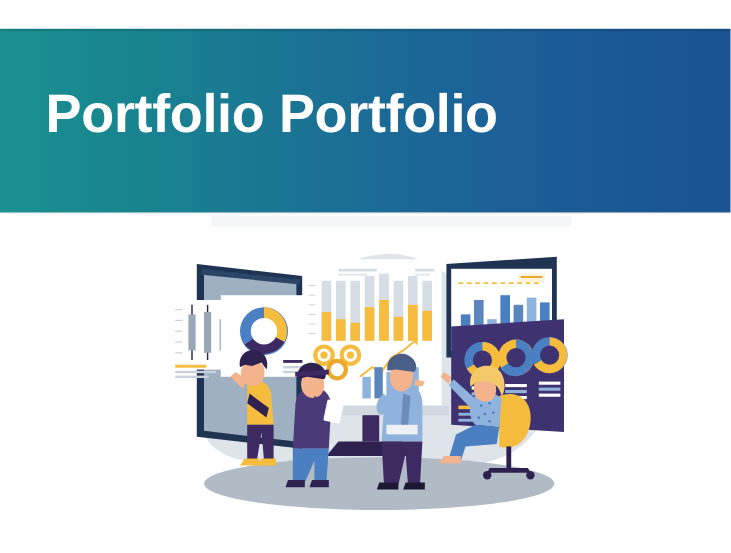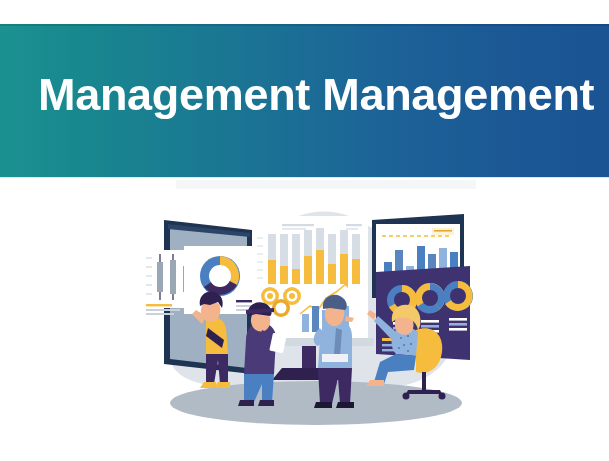--- a/index.html
+++ b/index.html
@@ -73,21 +73,21 @@
   }
   .illustration svg { display: block; }
 </style>
 </head>
 <body>
 
 <div class="slide">
 
   <div class="header-band">
     <div class="header-topline"></div>
-    <h1 class="header-title">Management Management</h1>
+    <h1 class="header-title">Portfolio Portfolio</h1>
   </div>
   <div class="header-undershadow"></div>
 
   <div class="illustration">
     <svg width="340" height="250" viewBox="0 0 340 250" xmlns="http://www.w3.org/2000/svg">
 
       <g>
         <path d="M26 160 C16 110 48 66 96 58 C128 52 140 28 176 24 C214 20 228 44 258 50
                  C298 58 326 86 320 130 C316 166 300 190 262 198 L72 198 C40 192 30 182 26 160 Z" fill="#c5ced8" opacity="0.55"></path>
       </g>

